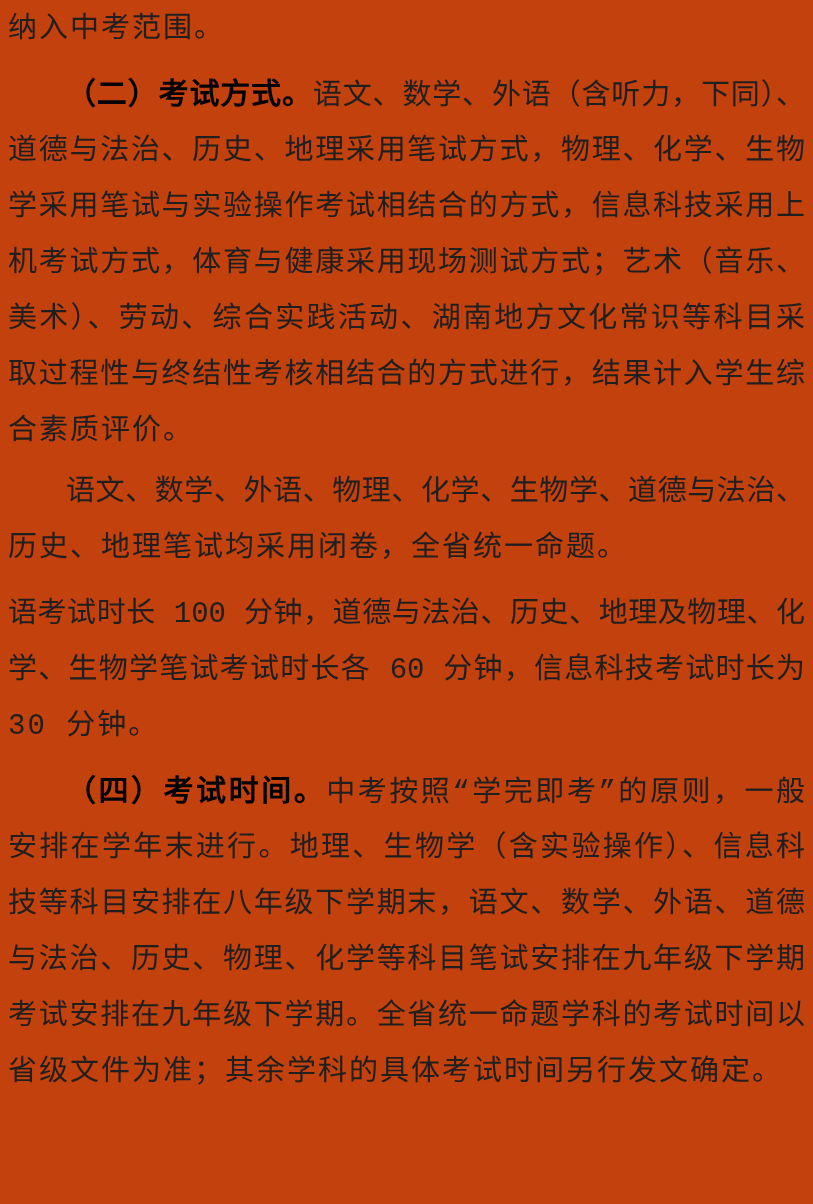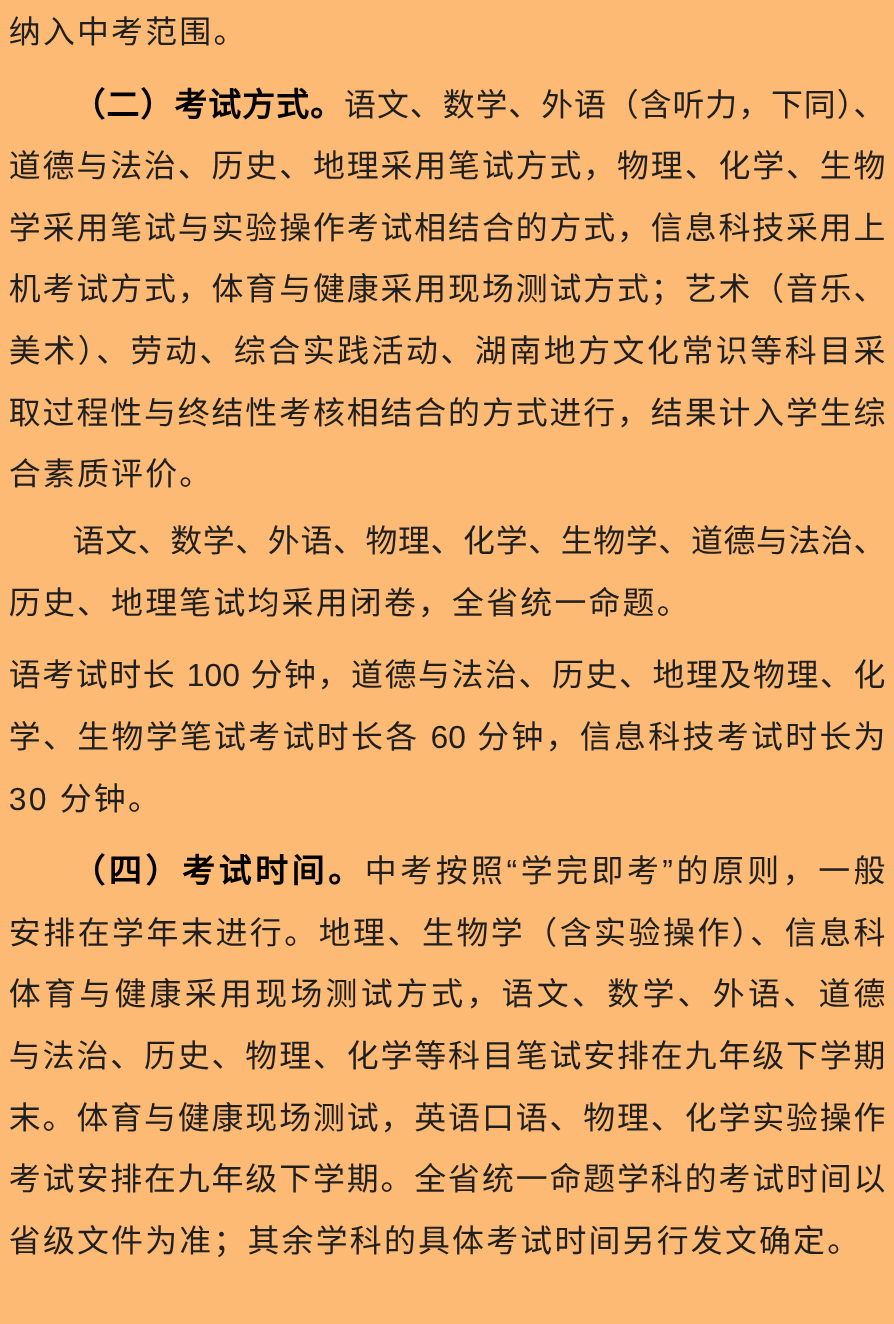--- a/index.html
+++ b/index.html
@@ -4,26 +4,26 @@
 <style>
   html, body {
     margin: 0;
     padding: 0;
     background: #fbfbfb;
   }
   .page {
     position: relative;
     width: 813px;
     height: 1204px;
-    background: #fdba74;
+    background: #c2410c;
     color: #1f1f1f;
     overflow: hidden;
     box-sizing: border-box;
     padding: 2px 8px 0 8px;
-    font-family: Liberation Sans, sans-serif;
+    font-family: Liberation Mono, monospace;
     font-size: 29px;
   }
   .paragraph {
     margin: 0;
   }
   .p-head { margin-top: 10px; }
   .p-plain { margin-top: 5px; }
   .line {
     line-height: 56px;
     height: 56px;
@@ -77,20 +77,19 @@
     <div class="line">语考试时长 100 分钟，道德与法治、历史、地理及物理、化</div>
     <div class="line">学、生物学笔试考试时长各 60 分钟，信息科技考试时长为</div>
     <div class="line last">30 分钟。</div>
   </div>
 
   <div class="paragraph p-head">
     <div class="line indent">
       <span class="lead">（四）考试时间。</span><span>中考按照“学完即考”的原则，一般</span>
     </div>
     <div class="line">安排在学年末进行。地理、生物学（含实验操作）、信息科</div>
-    <div class="line">体育与健康采用现场测试方式，语文、数学、外语、道德</div>
+    <div class="line">技等科目安排在八年级下学期末，语文、数学、外语、道德</div>
     <div class="line">与法治、历史、物理、化学等科目笔试安排在九年级下学期</div>
-    <div class="line">末。体育与健康现场测试，英语口语、物理、化学实验操作</div>
     <div class="line">考试安排在九年级下学期。全省统一命题学科的考试时间以</div>
     <div class="line last">省级文件为准；其余学科的具体考试时间另行发文确定。</div>
   </div>
 
 </div>
 
 </body></html>

